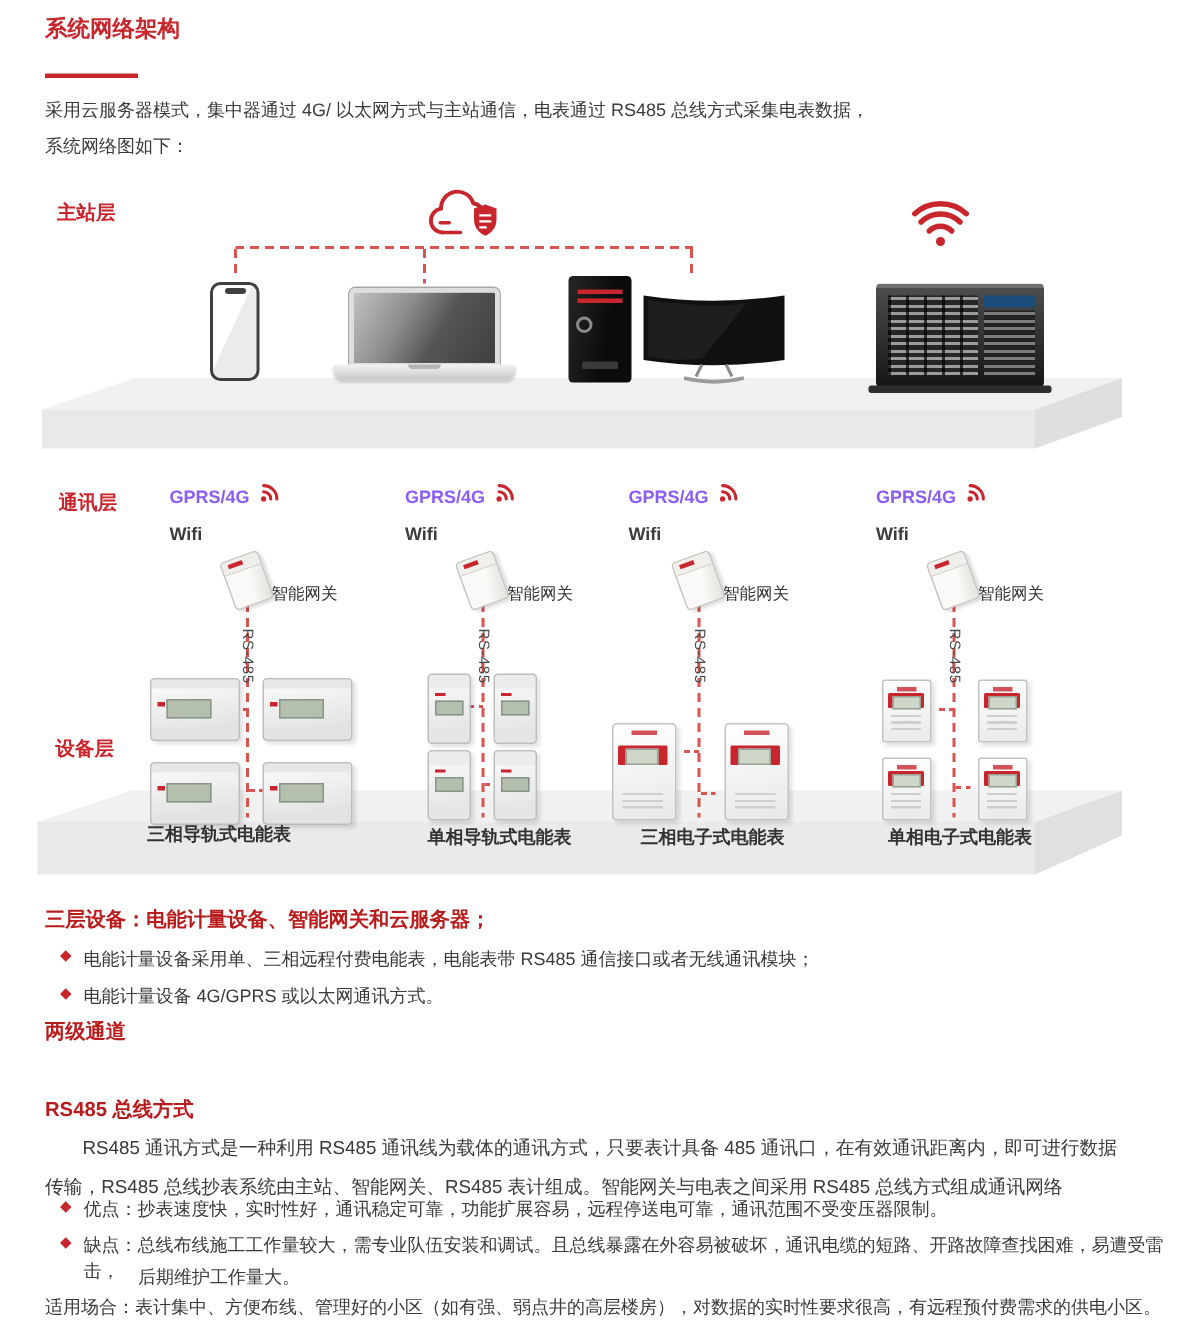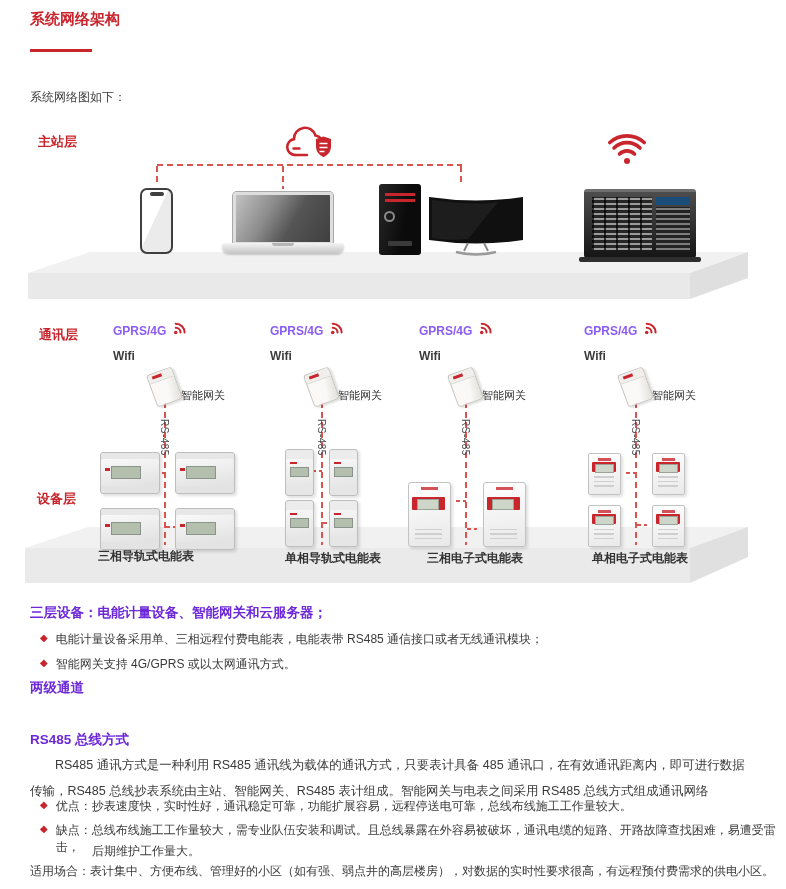--- a/index.html
+++ b/index.html
@@ -5,21 +5,21 @@
   html,body{margin:0;padding:0;background:#fff;}
   .page{position:relative;width:786px;height:889px;background:#fff;overflow:hidden;
         font-family:"Liberation Sans","DejaVu Sans",sans-serif;color:#3a3a3a;}
   .abs{position:absolute;}
 
   
   .doc-title{font-size:15px;font-weight:bold;color:#c9252d;}
   .divider{width:62px;height:3px;background:#c9252d;}
   .body-txt{font-size:12px;line-height:14px;color:#3a3a3a;}
   .layer-label{font-size:13px;font-weight:bold;color:#c9252d;}
-  .sec-head{font-size:13.5px;font-weight:bold;color:#6d28d9;}
+  .sec-head{font-size:13.5px;font-weight:bold;color:#b91c1c;}
   .bullet-row{display:flex;align-items:flex-start;font-size:12px;color:#3a3a3a;}
   .bullet-row .dia{color:#c9252d;font-size:10px;margin:1px 8px 0 0;}
   .big-line{font-size:13.5px;white-space:nowrap;color:#333;}
   .para{font-size:12.5px;line-height:26px;text-indent:2em;width:726px;color:#3a3a3a;}
 
   
   .dash-h{height:2px;background:repeating-linear-gradient(90deg,#d9534f 0 6px,transparent 6px 10px);}
   .dash-v{width:2px;background:repeating-linear-gradient(180deg,#d9534f 0 6px,transparent 6px 10px);z-index:1;}
   .stub{height:2px;background:repeating-linear-gradient(90deg,#d9534f 0 4px,transparent 4px 7px);z-index:1;}
   .rs-label{font-size:10px;color:#4a4a4a;transform:rotate(90deg);transform-origin:0 0;white-space:nowrap;letter-spacing:.5px;}
@@ -96,20 +96,21 @@
       background:repeating-linear-gradient(0deg,#cfcfcf 0 1.5px,transparent 1.5px 4.5px);}
   .grp-label{font-size:12px;font-weight:600;color:#333;text-align:center;z-index:3;}
 </style>
 </head>
 <body>
 
 <div class="page">
 
   <div class="abs doc-title" style="left:30px;top:10px;text-align:center;">系统网络架构</div>
   <div class="abs divider" style="left:30px;top:49px;"></div>
+  <div class="abs body-txt" style="left:30px;top:66px;">采用云服务器模式，集中器通过 4G/ 以太网方式与主站通信，电表通过 RS485 总线方式采集电表数据，</div>
   <div class="abs body-txt" style="left:30px;top:90px;">系统网络图如下：</div>
 
   <svg class="abs" style="left:0;top:0;pointer-events:none;z-index:0;" width="786" height="600" viewBox="0 0 786 600">
     <polygon points="90,252 748,252 690,273 28,273" fill="#f1f1f1"></polygon>
     <polygon points="28,273 690,273 690,299 28,299" fill="#e9e9e9"></polygon>
     <polygon points="690,273 748,252 748,278 690,299" fill="#dfdfdf"></polygon>
     <polygon points="88,527 748,527 690,548 25,548" fill="#f1f1f1"></polygon>
     <polygon points="25,548 690,548 690,583 25,583" fill="#eaeaea"></polygon>
     <polygon points="690,548 748,527 748,557 690,583" fill="#e0e0e0"></polygon>
   </svg>
@@ -264,31 +265,31 @@
   <div class="abs grp-label" style="left:590px;top:550px;width:100px;">单相电子式电能表</div>
 
   <div class="abs sec-head" style="left:30px;top:604px;">三层设备：电能计量设备、智能网关和云服务器；</div>
 
   <div class="abs bullet-row" style="left:40px;top:631px;">
     <span class="dia">◆</span>
     <span>电能计量设备采用单、三相远程付费电能表，电能表带 RS485 通信接口或者无线通讯模块；</span>
   </div>
   <div class="abs bullet-row" style="left:40px;top:656px;">
     <span class="dia">◆</span>
-    <span>智能网关支持 4G/GPRS 或以太网通讯方式。</span>
+    <span>电能计量设备 4G/GPRS 或以太网通讯方式。</span>
   </div>
 
   <div class="abs sec-head" style="left:30px;top:679px;">两级通道</div>
 
   <div class="abs sec-head" style="left:30px;top:731px;">RS485 总线方式</div>
   <div class="abs para" style="left:30px;top:752px;">RS485 通讯方式是一种利用 RS485 通讯线为载体的通讯方式，只要表计具备 485 通讯口，在有效通讯距离内，即可进行数据传输，RS485 总线抄表系统由主站、智能网关、RS485 表计组成。智能网关与电表之间采用 RS485 总线方式组成通讯网络</div>
 
   <div class="abs bullet-row" style="left:40px;top:798px;">
     <span class="dia">◆</span>
-    <span>优点：抄表速度快，实时性好，通讯稳定可靠，功能扩展容易，远程停送电可靠，总线布线施工工作量较大。</span>
+    <span>优点：抄表速度快，实时性好，通讯稳定可靠，功能扩展容易，远程停送电可靠，通讯范围不受变压器限制。</span>
   </div>
   <div class="abs bullet-row" style="left:40px;top:822px;">
     <span class="dia">◆</span>
     <span>缺点：总线布线施工工作量较大，需专业队伍安装和调试。且总线暴露在外容易被破坏，通讯电缆的短路、开路故障查找困难，易遭受雷击，</span>
   </div>
   <div class="abs body-txt" style="left:92px;top:844px;">后期维护工作量大。</div>
 
   <div class="abs body-txt" style="left:30px;top:864px;">适用场合：表计集中、方便布线、管理好的小区（如有强、弱点井的高层楼房），对数据的实时性要求很高，有远程预付费需求的供电小区。</div>
 
 </div>

